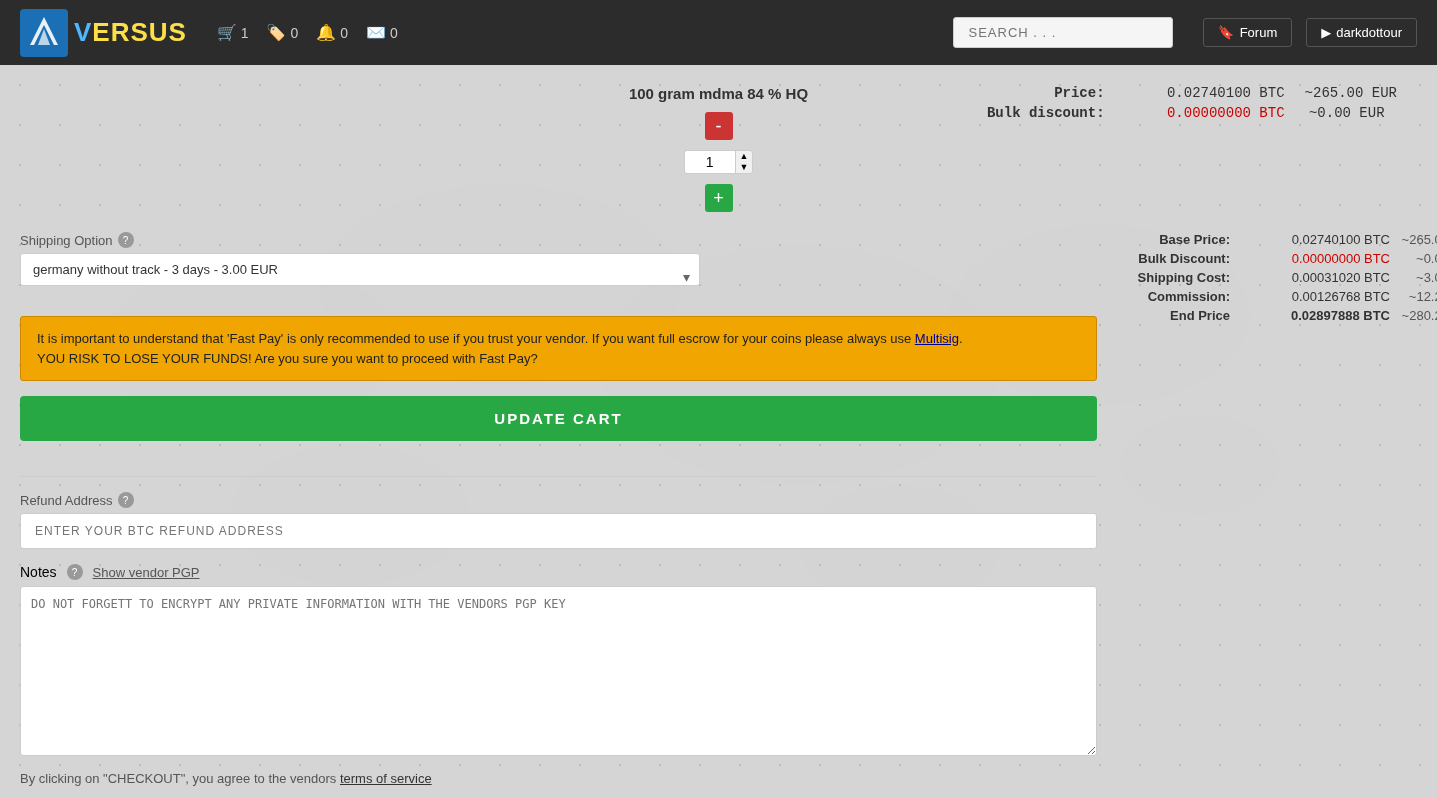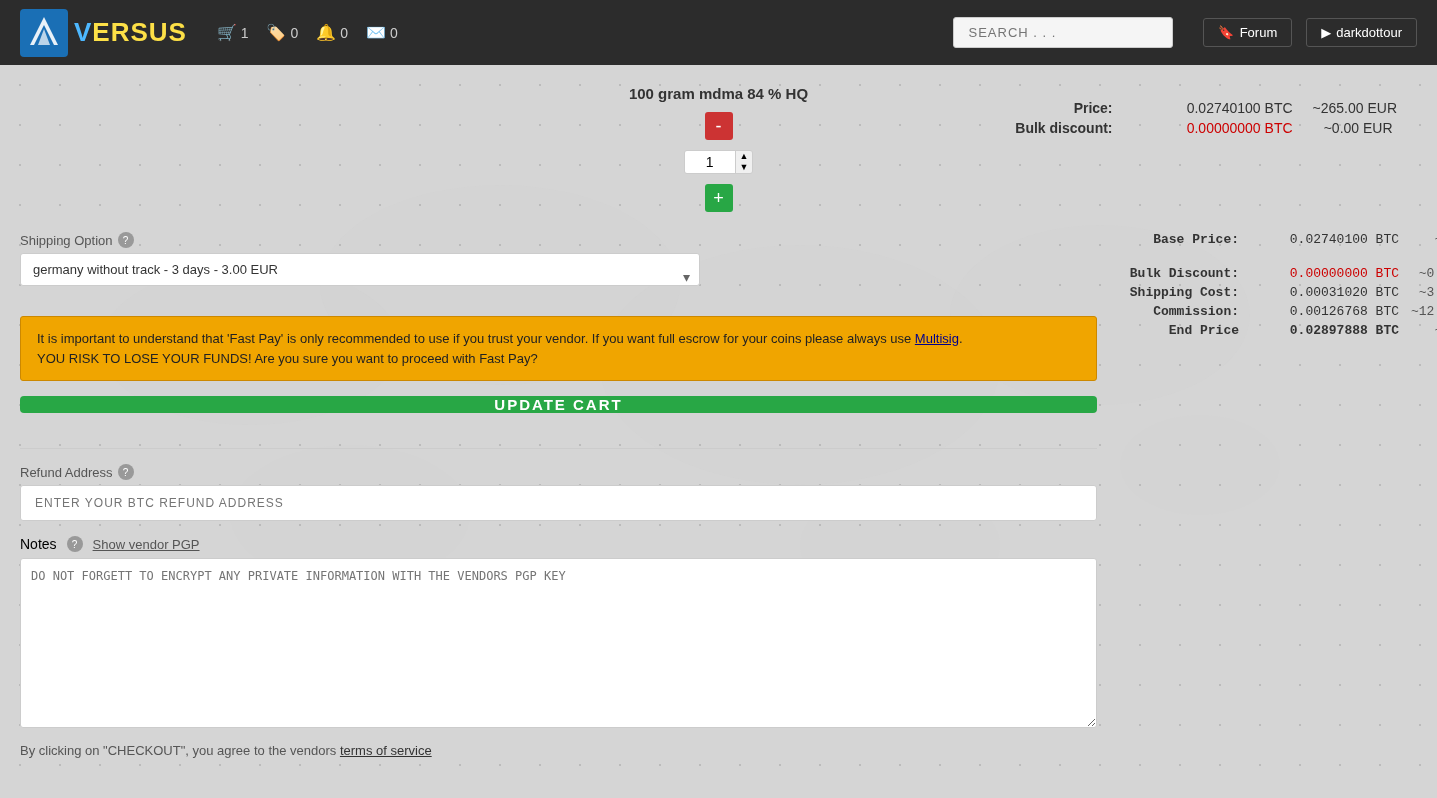--- a/index.html
+++ b/index.html
@@ -278,20 +278,21 @@
       cursor: pointer;
     }
 
     
     .update-cart-btn {
       background: #28a745;
       color: white;
       border: none;
       border-radius: 4px;
       width: 100%;
+      padding: 14px;
       font-size: 15px;
       font-weight: bold;
       letter-spacing: 2px;
       cursor: pointer;
       margin-bottom: 20px;
       text-transform: uppercase;
     }
 
     
     .divider {
@@ -462,21 +463,21 @@
       <button class="qty-minus">-</button>
       <div class="qty-input-wrap">
         <input class="qty-input" type="text" value="1" style="">
         <div class="qty-spinner">
           <button>▲</button>
           <button>▼</button>
         </div>
       </div>
       <button class="qty-plus">+</button>
 
-      <div style="position:absolute; right:20px; top:15px; text-align:right;">
+      <div style="position:absolute; right:20px; top:0; text-align:right;font-family:Liberation Mono, monospace;">
         <div class="price-row">
           <span class="price-label">Price:</span>
           <span class="price-btc">0.02740100 BTC</span>
           <span class="price-eur">~265.00 EUR</span>
         </div>
         <div class="price-row">
           <span class="price-label">Bulk discount:</span>
           <span class="price-btc price-red">0.00000000 BTC</span>
           <span class="price-eur">~0.00 EUR</span>
         </div>
@@ -535,21 +536,21 @@
         </div>
 
         
         <div class="terms-row">
           <span>By clicking on "CHECKOUT", you agree to the vendors </span>
           <a>terms of service</a>
         </div>
 
       </div>
 
-      <div style="position:absolute; right:3px; top:0; width:310px; text-align:right;font-family:Liberation Mono, monospace;">
+      <div style="position:absolute; right:12px; top:0; width:310px; text-align:right;">
 
         <div class="detail-row">
           <span class="detail-label">Base Price:</span>
           <span class="detail-btc">0.02740100 BTC</span>
           <span class="detail-eur">~265.00 EUR</span>
         </div>
 
         <div class="detail-row">
           <span class="detail-label">Bulk Discount:</span>
           <span class="detail-btc price-red">0.00000000 BTC</span>

